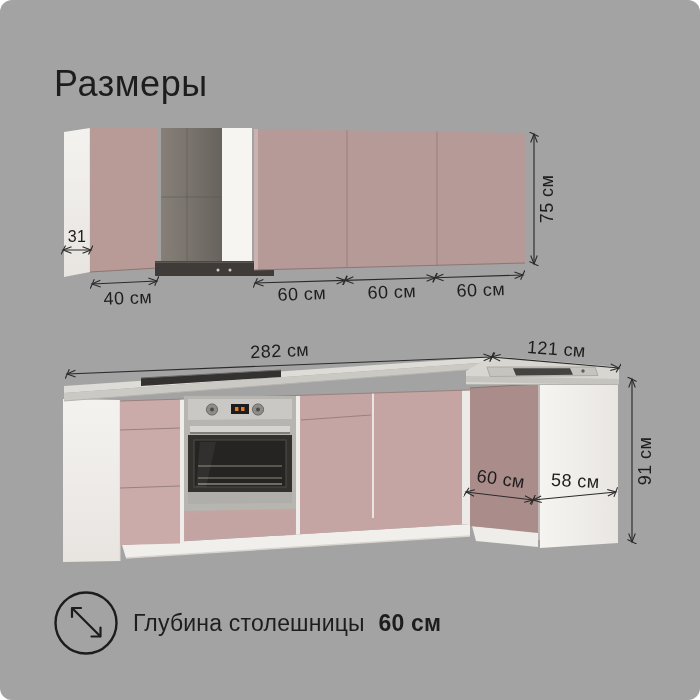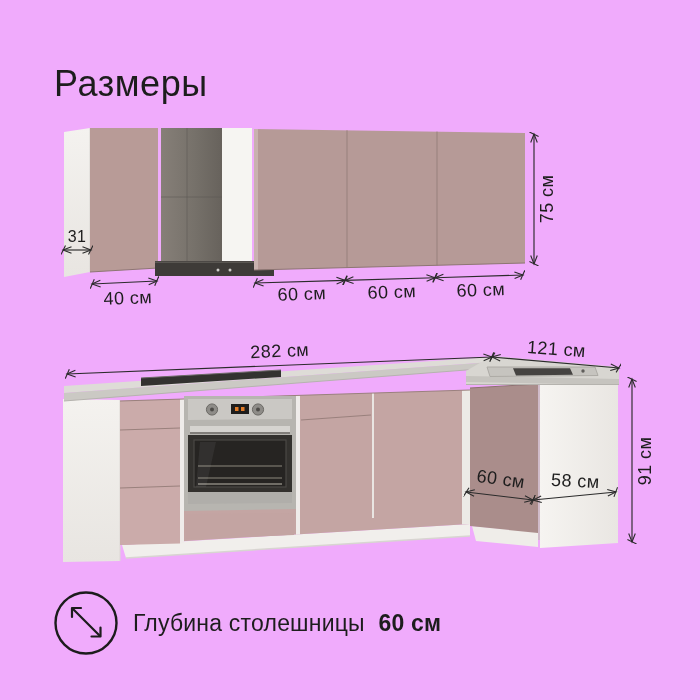--- a/index.html
+++ b/index.html
@@ -1,17 +1,17 @@
 <!DOCTYPE html>
 <html><head>
 <meta charset="utf-8">
 <style>
   html,body{margin:0;padding:0;background:#ffffff;}
-  .stage{position:relative;width:700px;height:700px;background:#f0abfc;overflow:hidden;
-         font-family:"Liberation Sans",sans-serif;}
+  .stage{position:relative;width:700px;height:700px;background:#a3a3a3;overflow:hidden;
+         font-family:"Liberation Sans",sans-serif;border-radius:12px;}
   svg{display:block}
   text{fill:#1d1d1d;}
   .dim-label{font-size:18px;letter-spacing:.4px;}
   .dim-label-small{font-size:16px;letter-spacing:.3px;}
   .title{font-size:36px;font-weight:500;letter-spacing:.6px;}
   .footer-label{font-size:23px;letter-spacing:.2px;}
   .footer-bold{font-weight:bold;}
   .dimline{stroke:#2b2b2b;stroke-width:1.15;fill:none;}
   .seam{stroke:#97807c;stroke-width:1;}
 </style>

